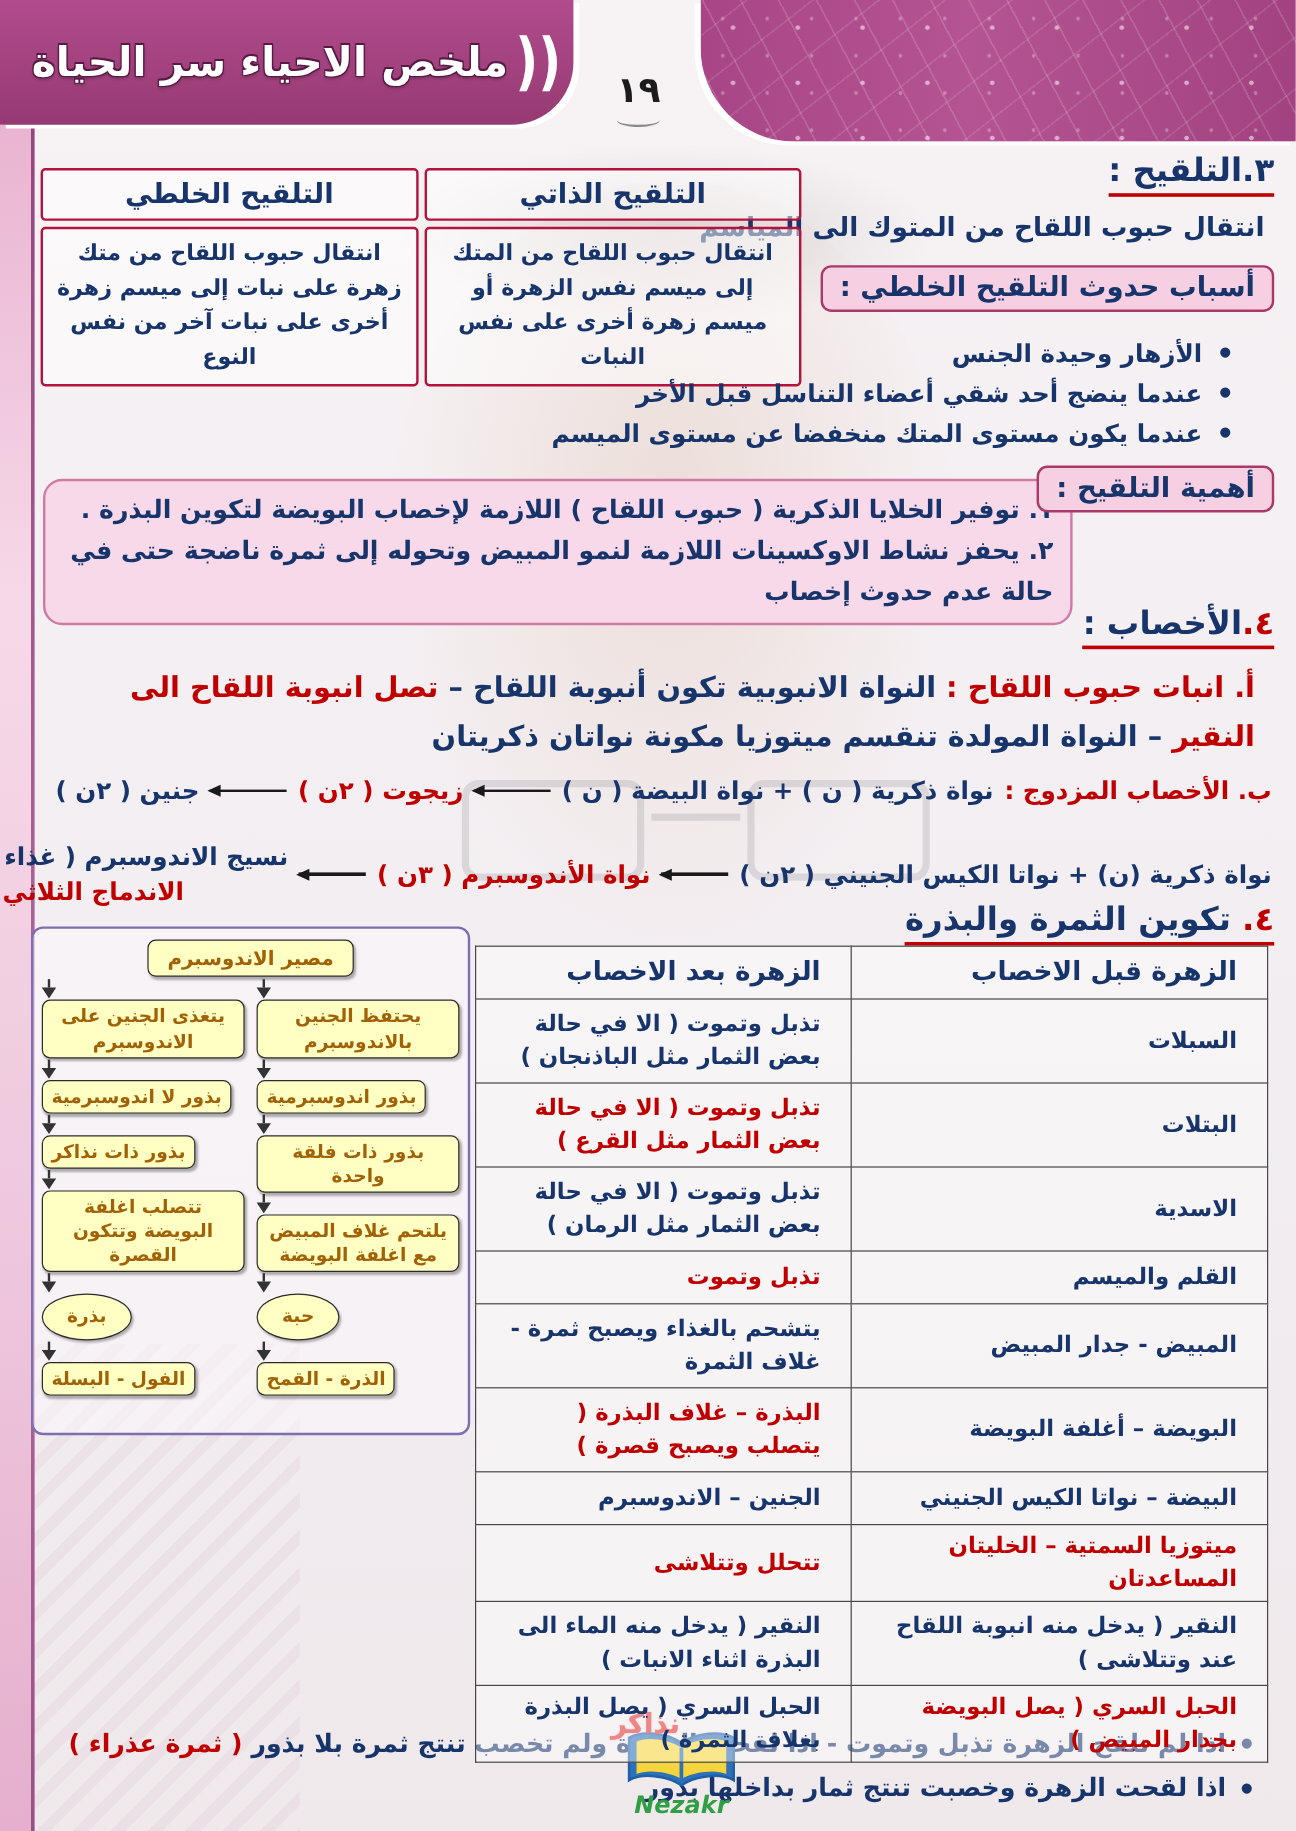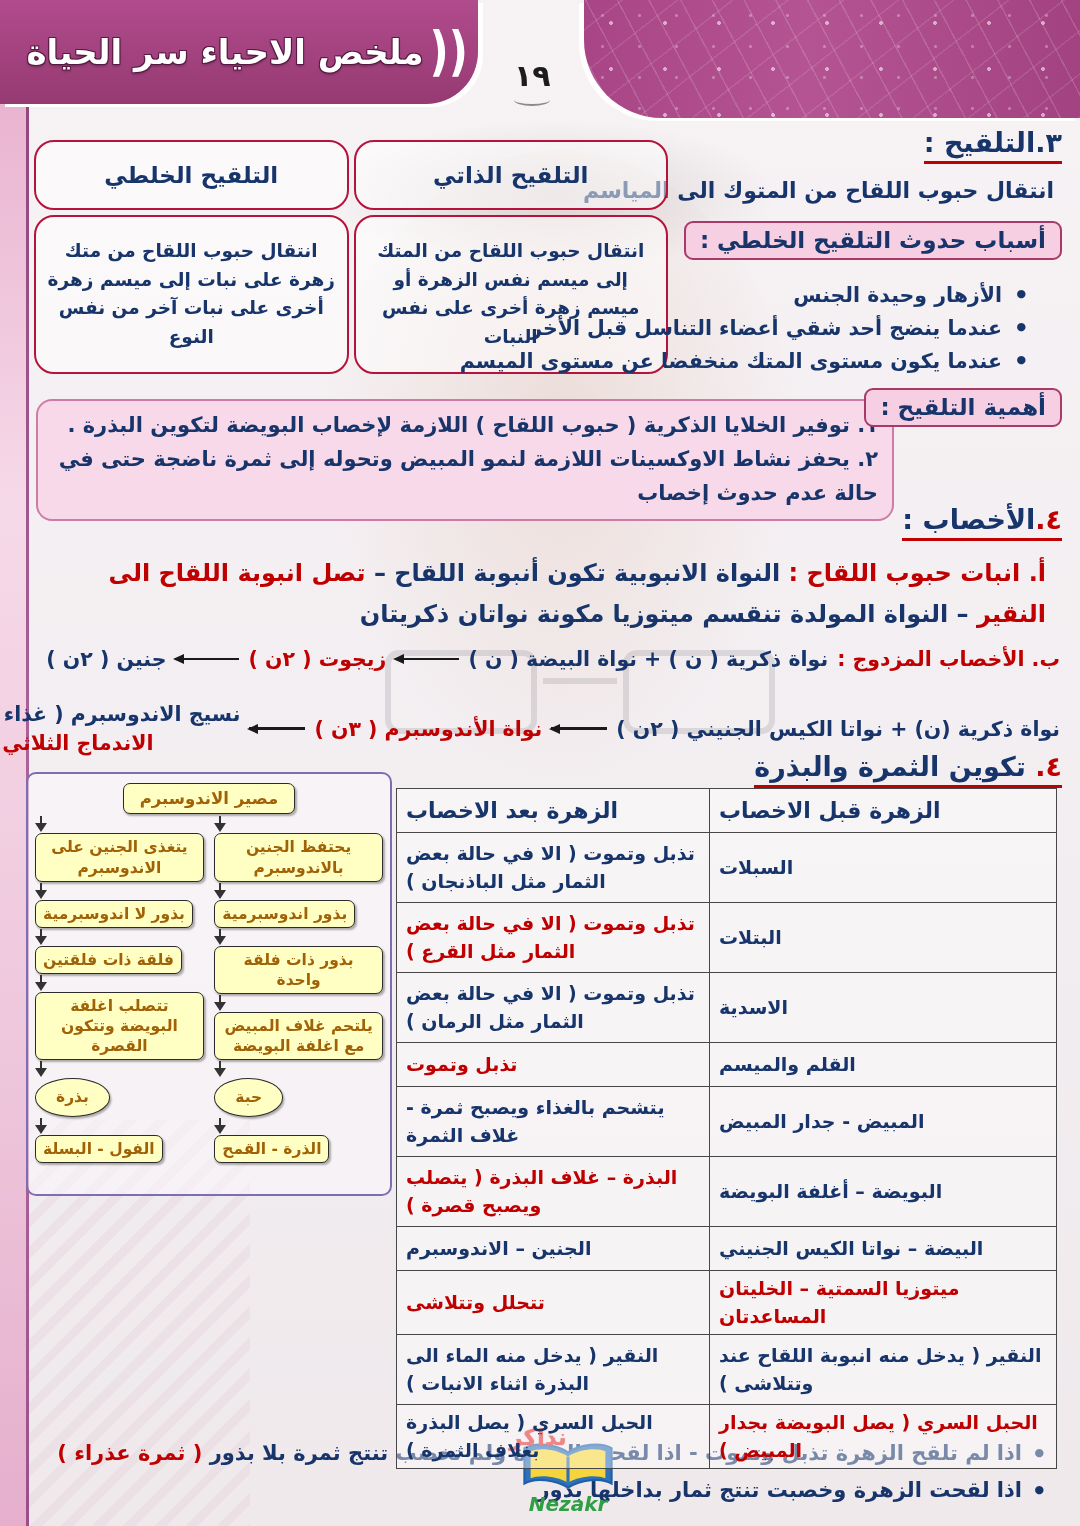--- a/index.html
+++ b/index.html
@@ -66,23 +66,23 @@
   .reasons-pill{top:221px;right:18px}
   .imp-pill{top:388px;right:18px}
 
   .reasons{position:absolute;top:283px;right:54px;list-style:none;z-index:4}
   .reasons li{color:#17356b;font-weight:bold;font-size:20.5px;margin-bottom:9px;position:relative;padding-right:24px}
   .reasons li::before{content:"●";position:absolute;right:0;top:4px;font-size:11px;color:#17356b}
 
   
   .def-table{position:absolute;left:34px;top:140px;width:634px;display:grid;
              grid-template-columns:1fr 1fr;gap:5px;z-index:4}
-  .def-cell{border:2.5px solid #b5123c;border-radius:20px;background:rgba(255,255,255,.5);
+  .def-cell{border:2.5px solid #b5123c;border-radius:4px;background:rgba(255,255,255,.5);
             color:#17356b;font-weight:bold;text-align:center;display:flex;align-items:center;
-            justify-content:center;padding:20px 10px}
+            justify-content:center;padding:7px 10px}
   .def-head{font-size:23px;min-height:42px}
   .def-body{font-size:18.5px;min-height:104px;line-height:1.55}
 
   .imp-box{position:absolute;left:36px;top:399px;width:858px;min-height:100px;
            background:#f7d9e9;border:2px solid #cf7ba6;border-radius:16px;
            padding:7px 14px 9px;z-index:3}
   .imp-line{color:#17356b;font-weight:bold;font-size:21px;line-height:1.62;text-align:right}
 
   .line-a{position:absolute;top:553px;right:34px;width:1010px;font-size:24px;font-weight:bold;
           line-height:1.7;text-align:right;z-index:4}
@@ -109,22 +109,22 @@
   .fc-cols{display:flex;width:100%;justify-content:space-between;margin-top:1px}
   .fc-col{display:flex;flex-direction:column;align-items:flex-end;width:48.5%}
   .fc-ellipse{border-radius:50%;padding:8px 20px}
   .fc-link{display:flex;flex-direction:column;align-items:center;margin:1px 0}
   .fc-stem{width:2px;height:7px;background:#333}
   .fc-head{width:0;height:0;border-left:6px solid transparent;border-right:6px solid transparent;
            border-top:9px solid #333}
 
   
   .comp-table{position:absolute;left:396px;top:788px;width:661px;border-collapse:collapse;z-index:4}
-  .comp-table th,.comp-table td{border:1.6px solid #474747;font-weight:bold;text-align:left;
-                                vertical-align:middle;padding:4px 9px;background:rgba(255,255,255,.42)}
+  .comp-table th,.comp-table td{border:1.6px solid #474747;font-weight:bold;text-align:right;
+                                vertical-align:middle;padding:4px 25px;background:rgba(255,255,255,.42)}
   .comp-table th{font-size:22px;color:#17356b;height:44px}
   .comp-table th:first-child{width:347px}
   .comp-table td{font-size:19px;line-height:1.45}
   #comp-body tr{height:44px}
   #comp-body tr:nth-child(1),#comp-body tr:nth-child(2),#comp-body tr:nth-child(3),
   #comp-body tr:nth-child(5),#comp-body tr:nth-child(6),#comp-body tr:nth-child(9){height:70px}
 
   
   .notes{position:absolute;top:1441px;right:36px;z-index:2}
   .note{font-size:21px;font-weight:bold;margin-bottom:13px;position:relative;padding-right:22px}
@@ -264,21 +264,21 @@
           <div class="fc-box">يتغذى الجنين على الاندوسبرم</div>
           <div class="fc-link">
             <div class="fc-stem"></div>
             <div class="fc-head"></div>
           </div>
           <div class="fc-box">بذور لا اندوسبرمية</div>
           <div class="fc-link">
             <div class="fc-stem"></div>
             <div class="fc-head"></div>
           </div>
-          <div class="fc-box">فلقة ذات فلقتين</div>
+          <div class="fc-box">بذور ذات نذاكر</div>
           <div class="fc-link">
             <div class="fc-stem"></div>
             <div class="fc-head"></div>
           </div>
           <div class="fc-box">تتصلب اغلفة البويضة وتتكون القصرة</div>
           <div class="fc-link">
             <div class="fc-stem"></div>
             <div class="fc-head"></div>
           </div>
           <div class="fc-box fc-ellipse">بذرة</div>

